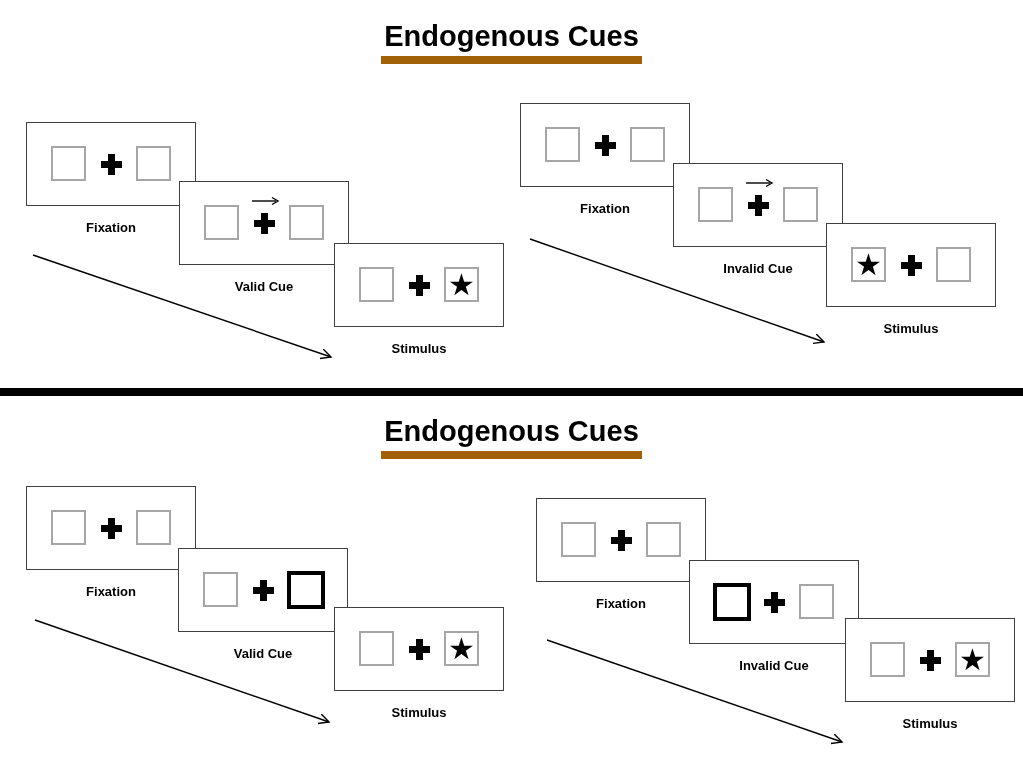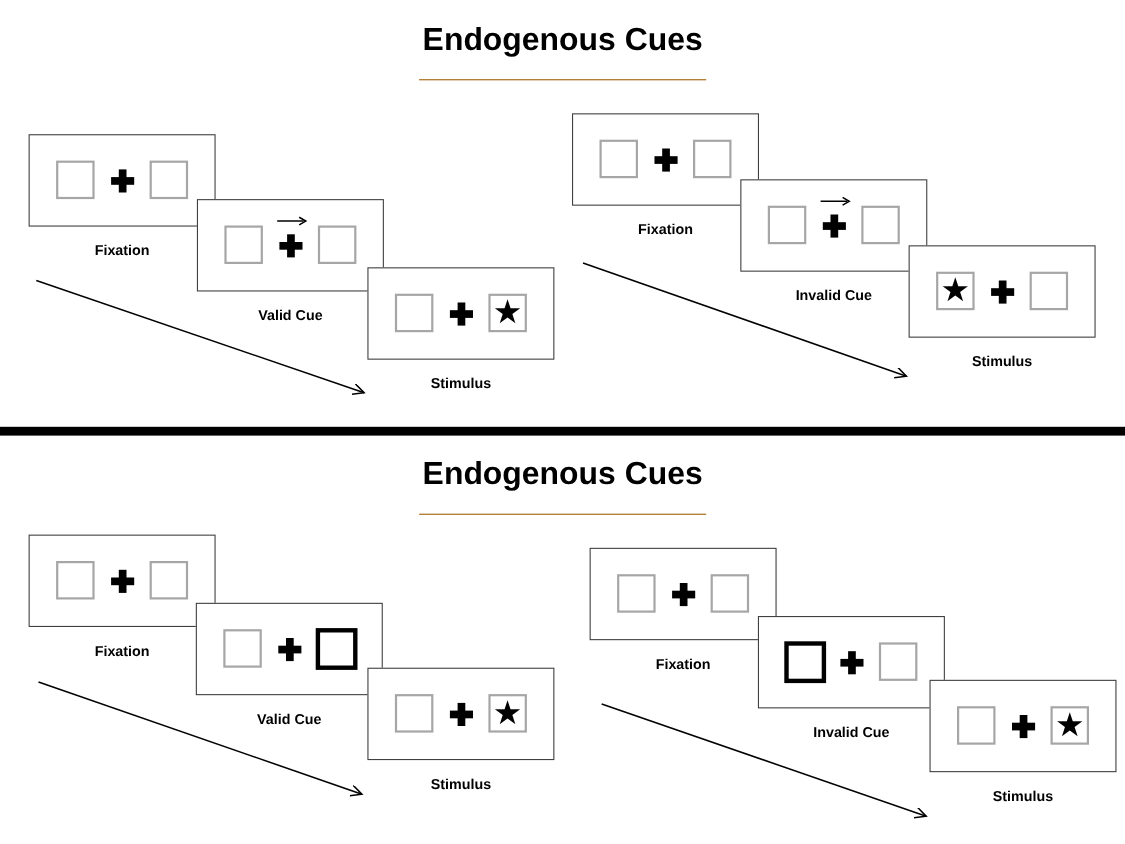--- a/index.html
+++ b/index.html
@@ -2,21 +2,21 @@
 <html><head>
 <meta charset="utf-8">
 <style>
   html,body{margin:0;padding:0;background:#fff;}
   .canvas{position:relative;width:1023px;height:767px;background:#ffffff;
           font-family:"Liberation Sans",sans-serif;color:#000;overflow:hidden;}
 
   
   .title{position:absolute;left:0;width:1023px;text-align:center;
          font-weight:bold;font-size:29px;line-height:32px;}
-  .title .u{display:inline-block;border-bottom:1px solid #a16207;padding:0 3px 20px;}
+  .title .u{display:inline-block;border-bottom:8px solid #a16207;padding:0 3px 4px;}
   #title-endo{top:20px;}
   #title-exo{top:415px;}
 
   
   .divider{position:absolute;left:0;top:388px;width:1023px;height:8px;background:#000;}
 
   
   .panel{position:absolute;width:170px;height:84px;background:#fff;
          border:1px solid #404040;box-sizing:border-box;}
   .box{position:absolute;top:23px;width:35px;height:35px;background:#fff;

